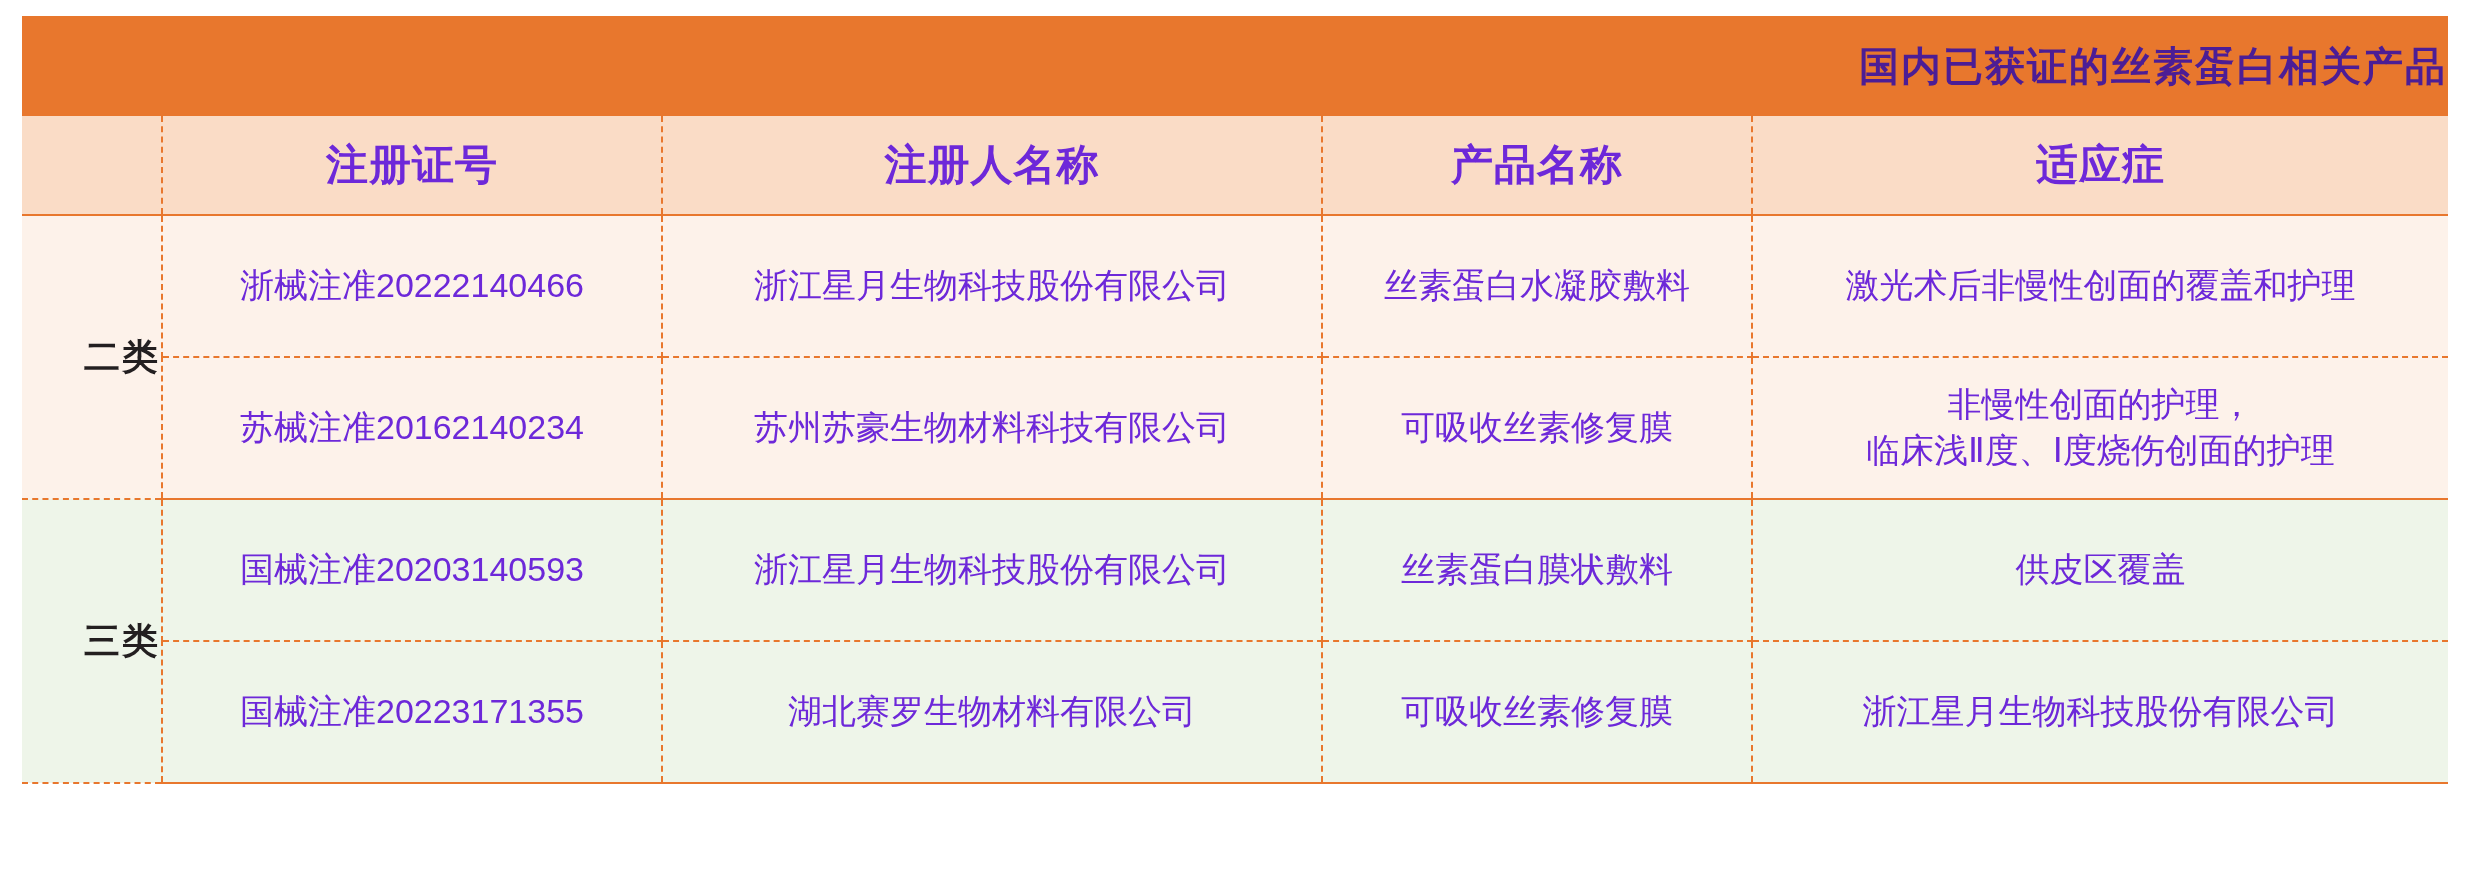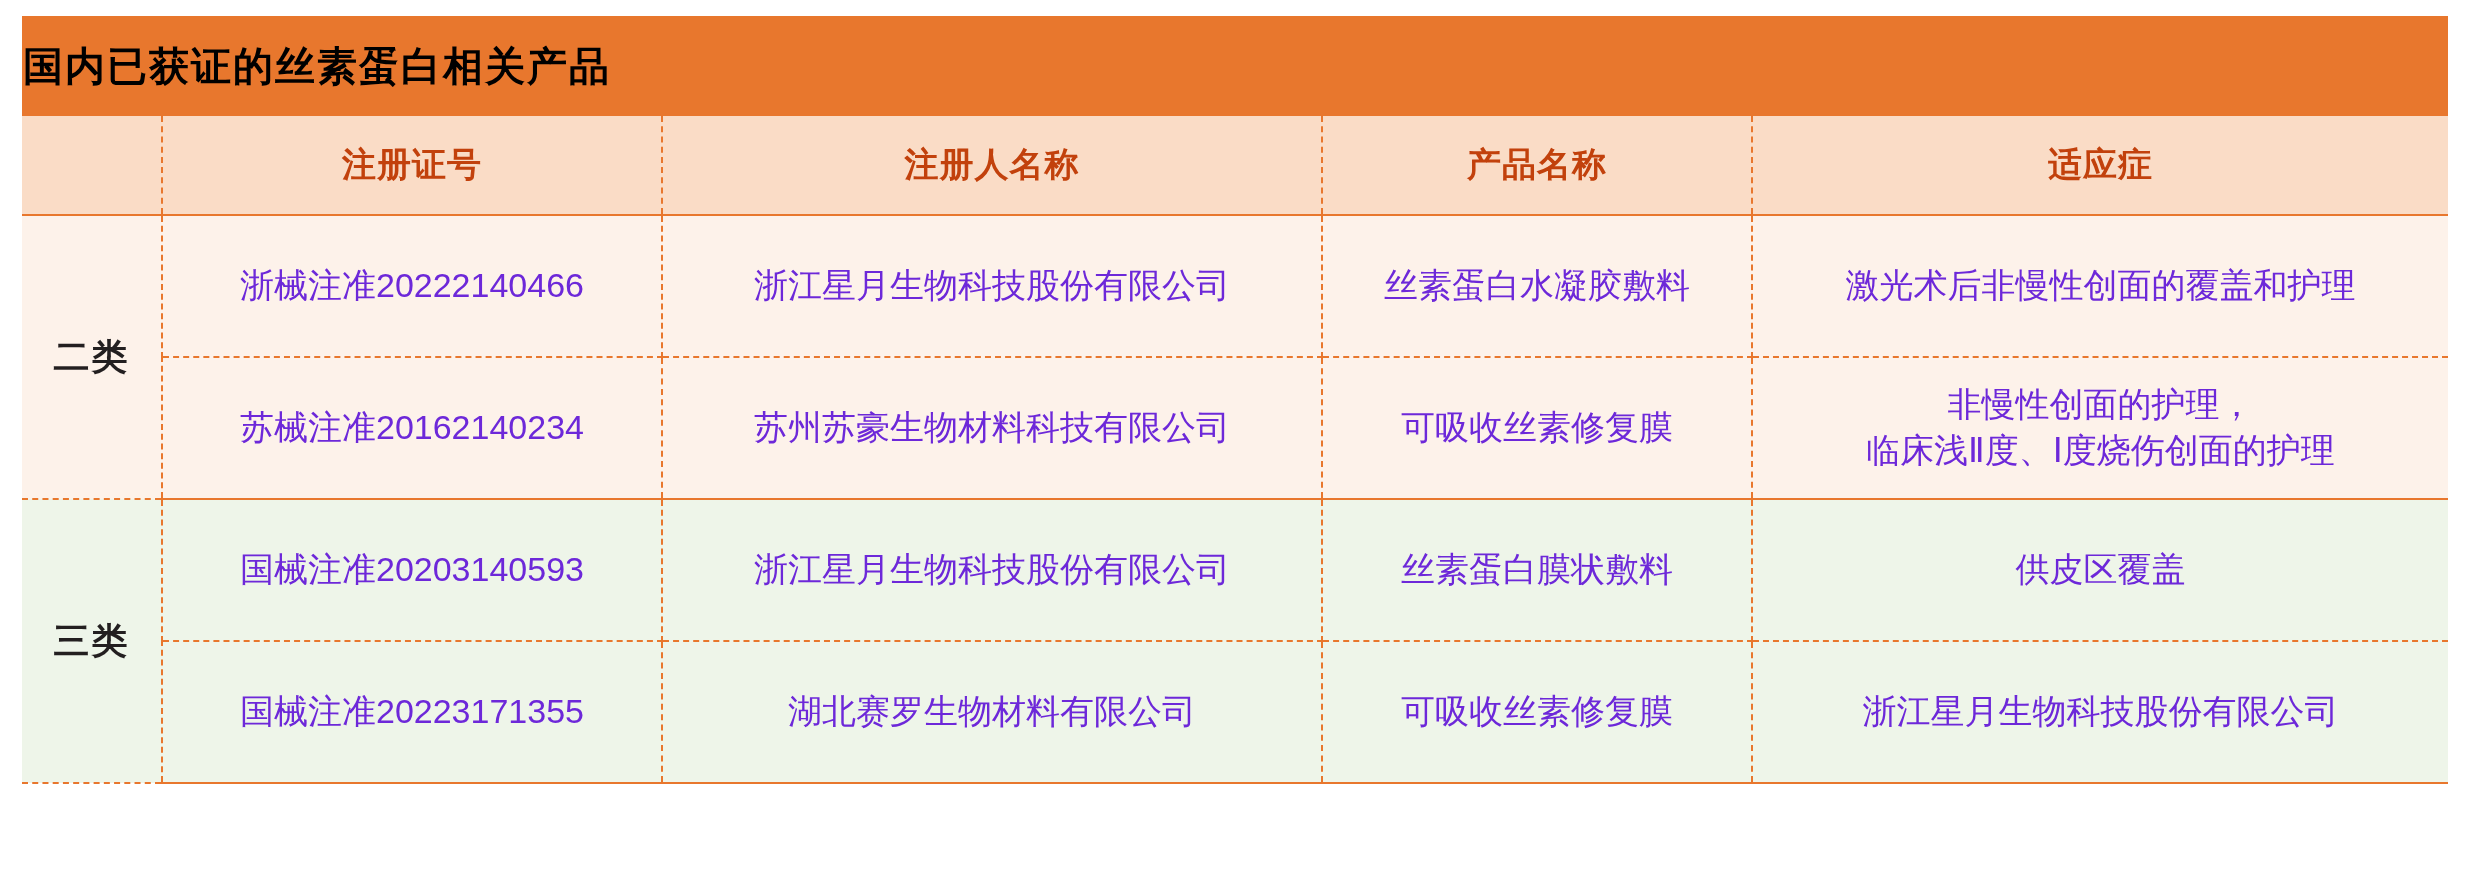--- a/index.html
+++ b/index.html
@@ -18,49 +18,49 @@
     width: 2470px;
     padding: 16px 22px 18px 22px;
   }
   table.main-table {
     border-collapse: collapse;
     width: 2426px;
     table-layout: fixed;
   }
   .title-cell {
     background: #e8772d;
-    color: #000000;
+    color: #4c1d95;
     font-size: 40px;
     font-weight: bold;
-    text-align: left;
+    text-align: right;
     height: 98px;
     letter-spacing: 2px;
   }
   .header-row th {
     background: #fadcc6;
-    color: #c2410c;
-    font-size: 34px;
+    color: #6d28d9;
+    font-size: 42px;
     font-weight: bold;
     height: 96px;
     text-align: center;
     border-right: 2px dashed #e8772d;
     letter-spacing: 1px;
   }
   .header-row th:last-child {
     border-right: none;
     font-family: Liberation Serif, serif;
   }
   .header-row th.cat-head {
     border-right: 2px dashed #e8772d;
   }
   td.cat-cell {
     font-size: 36px;
     font-weight: bold;
     color: #231f20;
-    text-align: center;
+    text-align: right;
     vertical-align: middle;
     border-right: 2px dashed #e8772d;
     letter-spacing: 2px;
   }
   td.data-cell {
     font-size: 34px;
     color: #6d28d9;
     text-align: center;
     vertical-align: middle;
     border-right: 2px dashed #e8772d;

